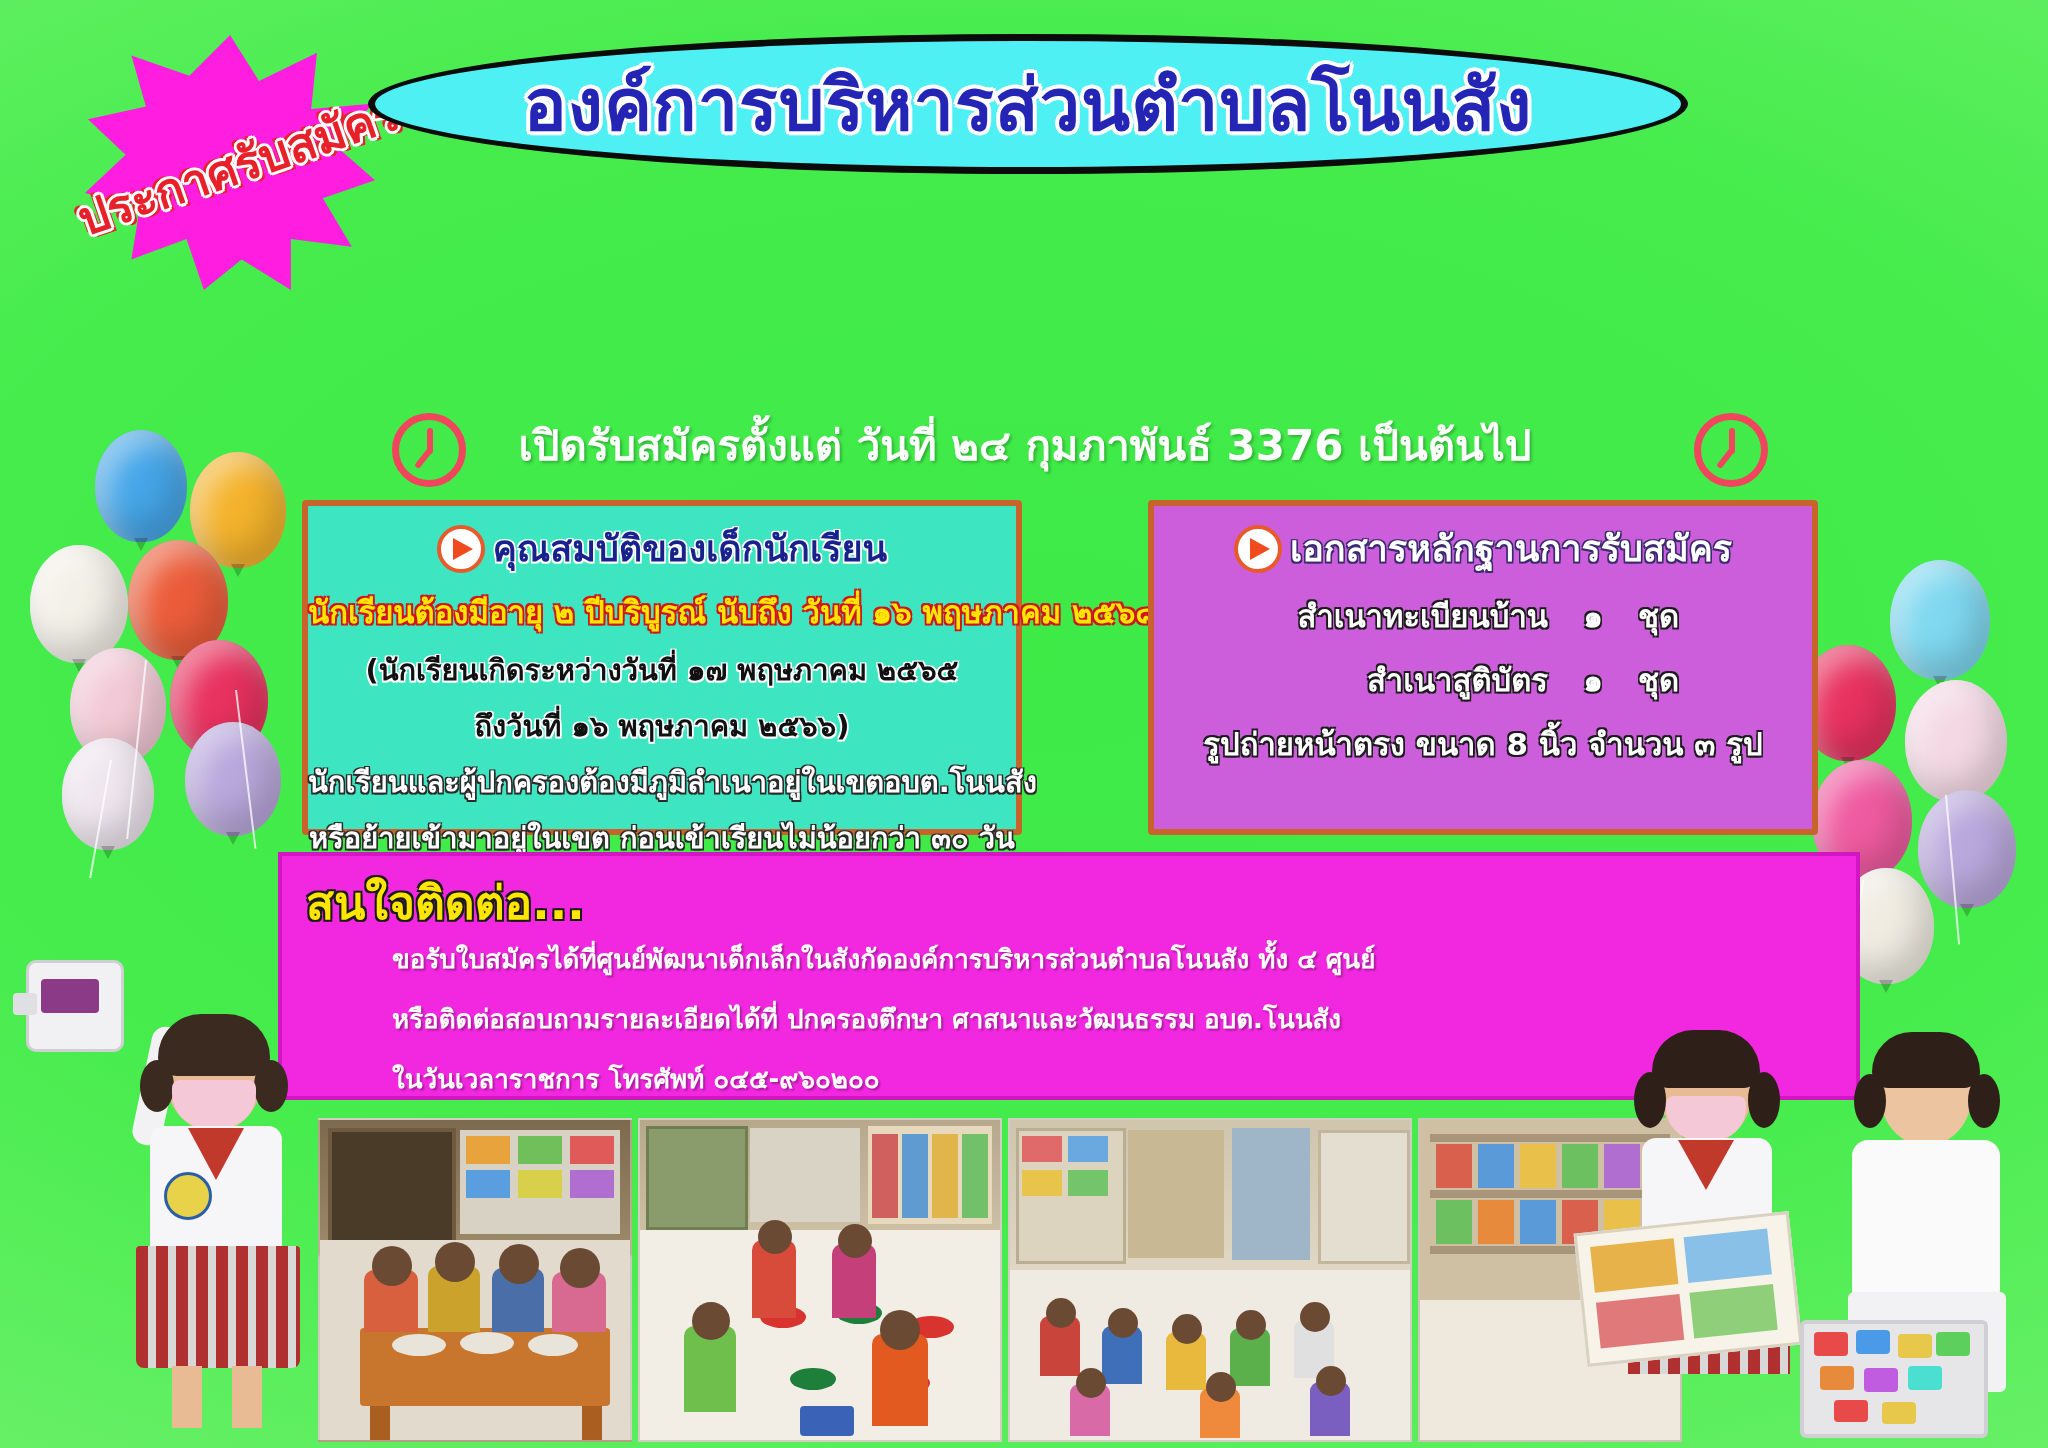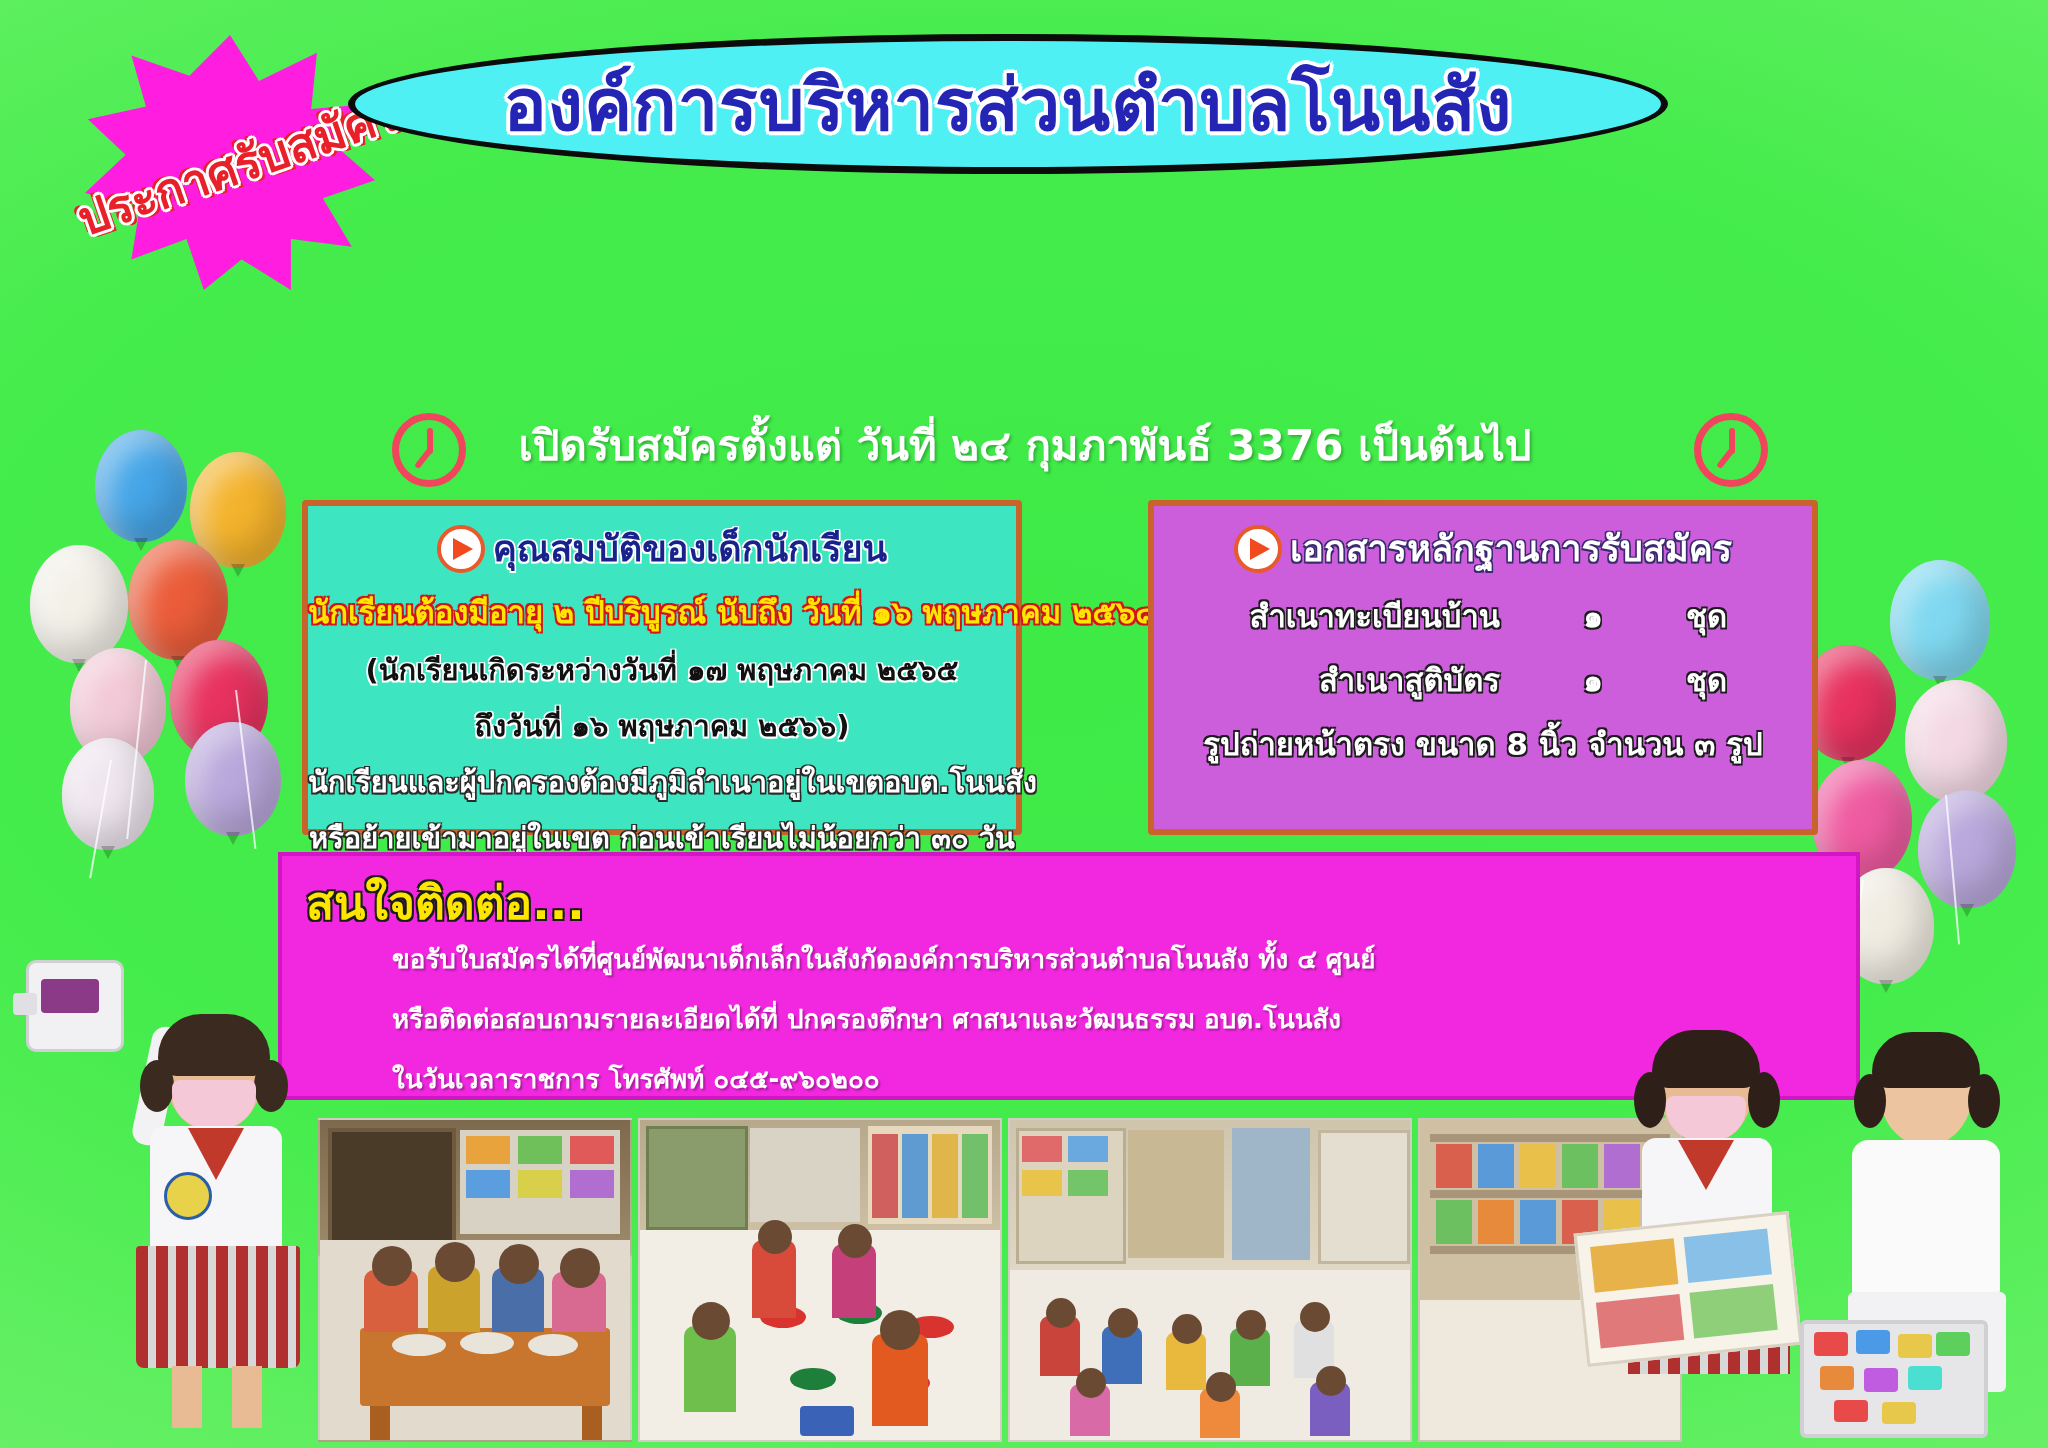--- a/index.html
+++ b/index.html
@@ -11,21 +11,21 @@
     position:relative;
   }
   #poster{
     position:absolute;inset:0;
     background:
       radial-gradient(ellipse 120% 90% at 50% 45%, #3dea46 0%, #45ec4c 45%, #6cf06a 78%, #a9f5a0 100%);
     overflow:hidden;
   }
   
   .title-wrap{
-    position:absolute;left:348px;top:34px;width:1320px;height:140px;
+    position:absolute;left:368px;top:34px;width:1320px;height:140px;
   }
   .title-ellipse{
     position:absolute;inset:0;
     background:#4ff0f4;
     border:7px solid #0b0b0b;
     border-radius:50%;
     box-sizing:border-box;
   }
   .title-text{
     position:absolute;inset:0;
@@ -148,21 +148,20 @@
   }
   .qline.plain{
     color:#111;
     text-shadow:-1.5px -1.5px 0 #fff,1.5px -1.5px 0 #fff,-1.5px 1.5px 0 #fff,1.5px 1.5px 0 #fff;
   }
   .docrow{
     display:flex;align-items:baseline;justify-content:center;
     margin-top:14px;font-size:31px;font-weight:bold;white-space:nowrap;
     color:#ffe600;
     text-shadow:-1.6px -1.6px 0 #1b1b1b,1.6px -1.6px 0 #1b1b1b,-1.6px 1.6px 0 #1b1b1b,1.6px 1.6px 0 #1b1b1b;
-    gap:48px;
   }
   .docrow .dname{width:330px;text-align:right;}
   .docrow .dqty{width:90px;text-align:center;}
   .docrow .dunit{width:110px;text-align:left;}
   .docrow.wide{display:block;text-align:center;}
   .docrow.white{
     color:#ffffff;
     text-shadow:-1.6px -1.6px 0 #1b1b1b,1.6px -1.6px 0 #1b1b1b,-1.6px 1.6px 0 #1b1b1b,1.6px 1.6px 0 #1b1b1b;
   }
   

